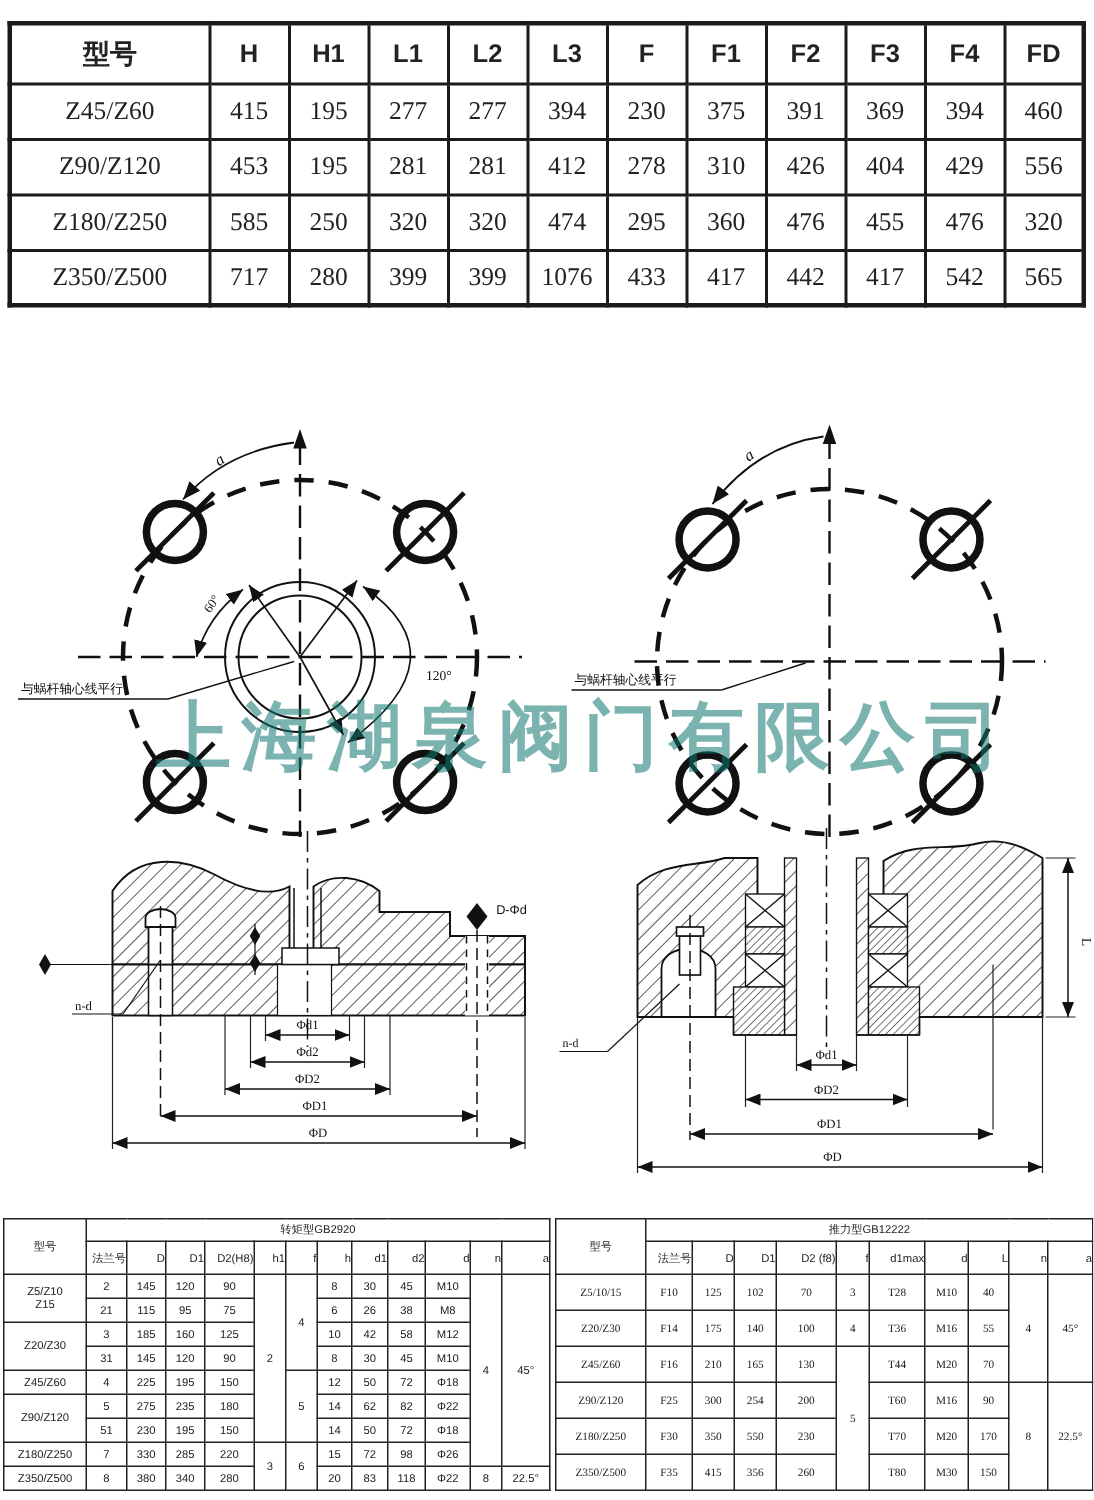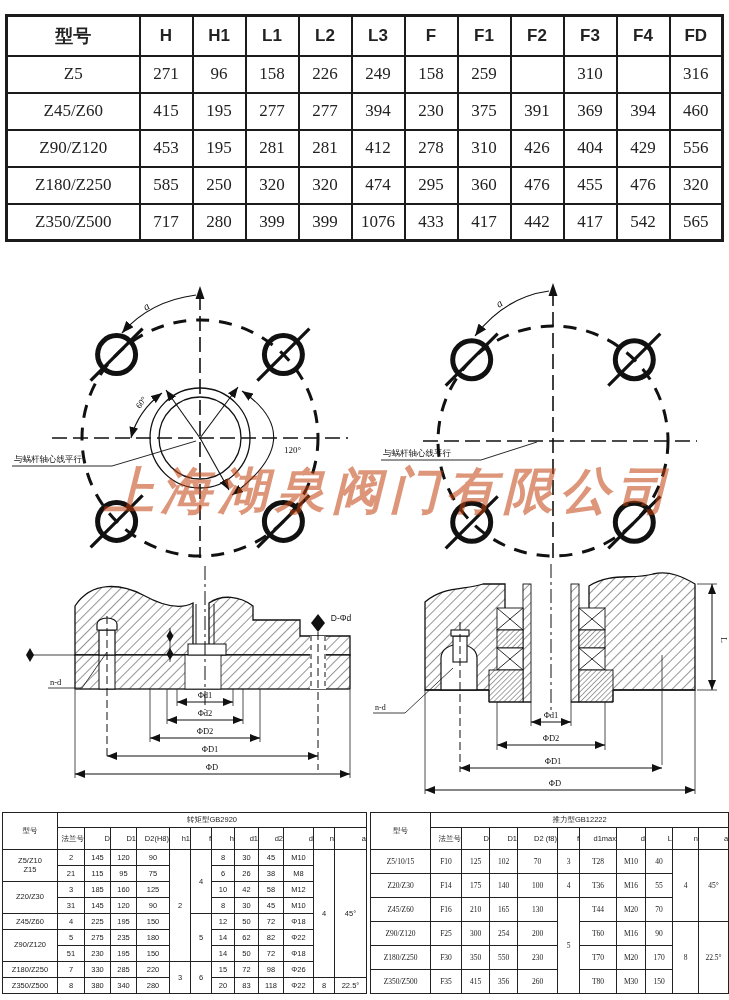--- a/index.html
+++ b/index.html
@@ -11,26 +11,26 @@
   .big-table{width:719px;border:3px solid #1b1b1b;}
   .big-table th,.big-table td{border:2px solid #1b1b1b;text-align:center;vertical-align:middle;
         font-family:"Liberation Serif",serif;font-weight:normal;font-size:17px;color:#222;padding:0;}
   .big-table thead tr{height:40px;}
   .big-table tbody tr{height:37px;}
   .big-table thead th{font-family:"Liberation Sans",sans-serif;font-weight:bold;font-size:17px;}
   .big-table thead th:first-child{font-size:18px;}
   .big-table col.c-model{width:133px;}
   
   .circles-row{position:absolute;top:281px;left:0;width:729px;height:279px;display:flex;}
-  .sections-row{position:absolute;top:560px;left:0;width:729px;height:252px;display:flex;}
+  .sections-row{position:absolute;top:548px;left:0;width:729px;height:252px;display:flex;}
   svg text{font-family:"Liberation Serif",serif;fill:#111;}
   .cn{font-family:"Liberation Sans",sans-serif;}
   .watermark{position:absolute;top:458px;left:104px;font-size:50px;font-weight:bold;
-        letter-spacing:7px;color:#c2410c;opacity:0.55;white-space:nowrap;pointer-events:none;z-index:5;
-        font-family:"Liberation Sans",sans-serif;font-style:italic;}
+        letter-spacing:7px;color:#0f766e;opacity:0.55;white-space:nowrap;pointer-events:none;z-index:5;
+        font-family:"Liberation Sans",sans-serif;}
   
   .bottom-tables{position:absolute;top:812px;left:2px;width:725px;display:flex;gap:3px;align-items:flex-start;}
   .small-table{font-size:7.5px;}
   .small-table th,.small-table td{border:1.5px solid #222;text-align:center;vertical-align:middle;
         font-weight:normal;padding:0;overflow:hidden;font-size:7.5px;color:#222;}
   .small-table .ttl{font-size:8px;height:15px;}
   .small-table .sub th{height:21px;font-size:7.5px;text-align:right;}
   .tq{width:364px;}
   .tq tbody tr{height:16px;}
   .th6{width:358px;}
@@ -68,34 +68,20 @@
           <th>L3</th>
           <th>F</th>
           <th>F1</th>
           <th>F2</th>
           <th>F3</th>
           <th>F4</th>
           <th>FD</th>
         </tr>
       </thead>
       <tbody>
-        <tr>
-          <td>Z5</td>
-          <td>271</td>
-          <td>96</td>
-          <td>158</td>
-          <td>226</td>
-          <td>249</td>
-          <td>158</td>
-          <td>259</td>
-          <td></td>
-          <td>310</td>
-          <td></td>
-          <td>316</td>
-        </tr>
         <tr>
           <td>Z45/Z60</td>
           <td>415</td>
           <td>195</td>
           <td>277</td>
           <td>277</td>
           <td>394</td>
           <td>230</td>
           <td>375</td>
           <td>391</td>

